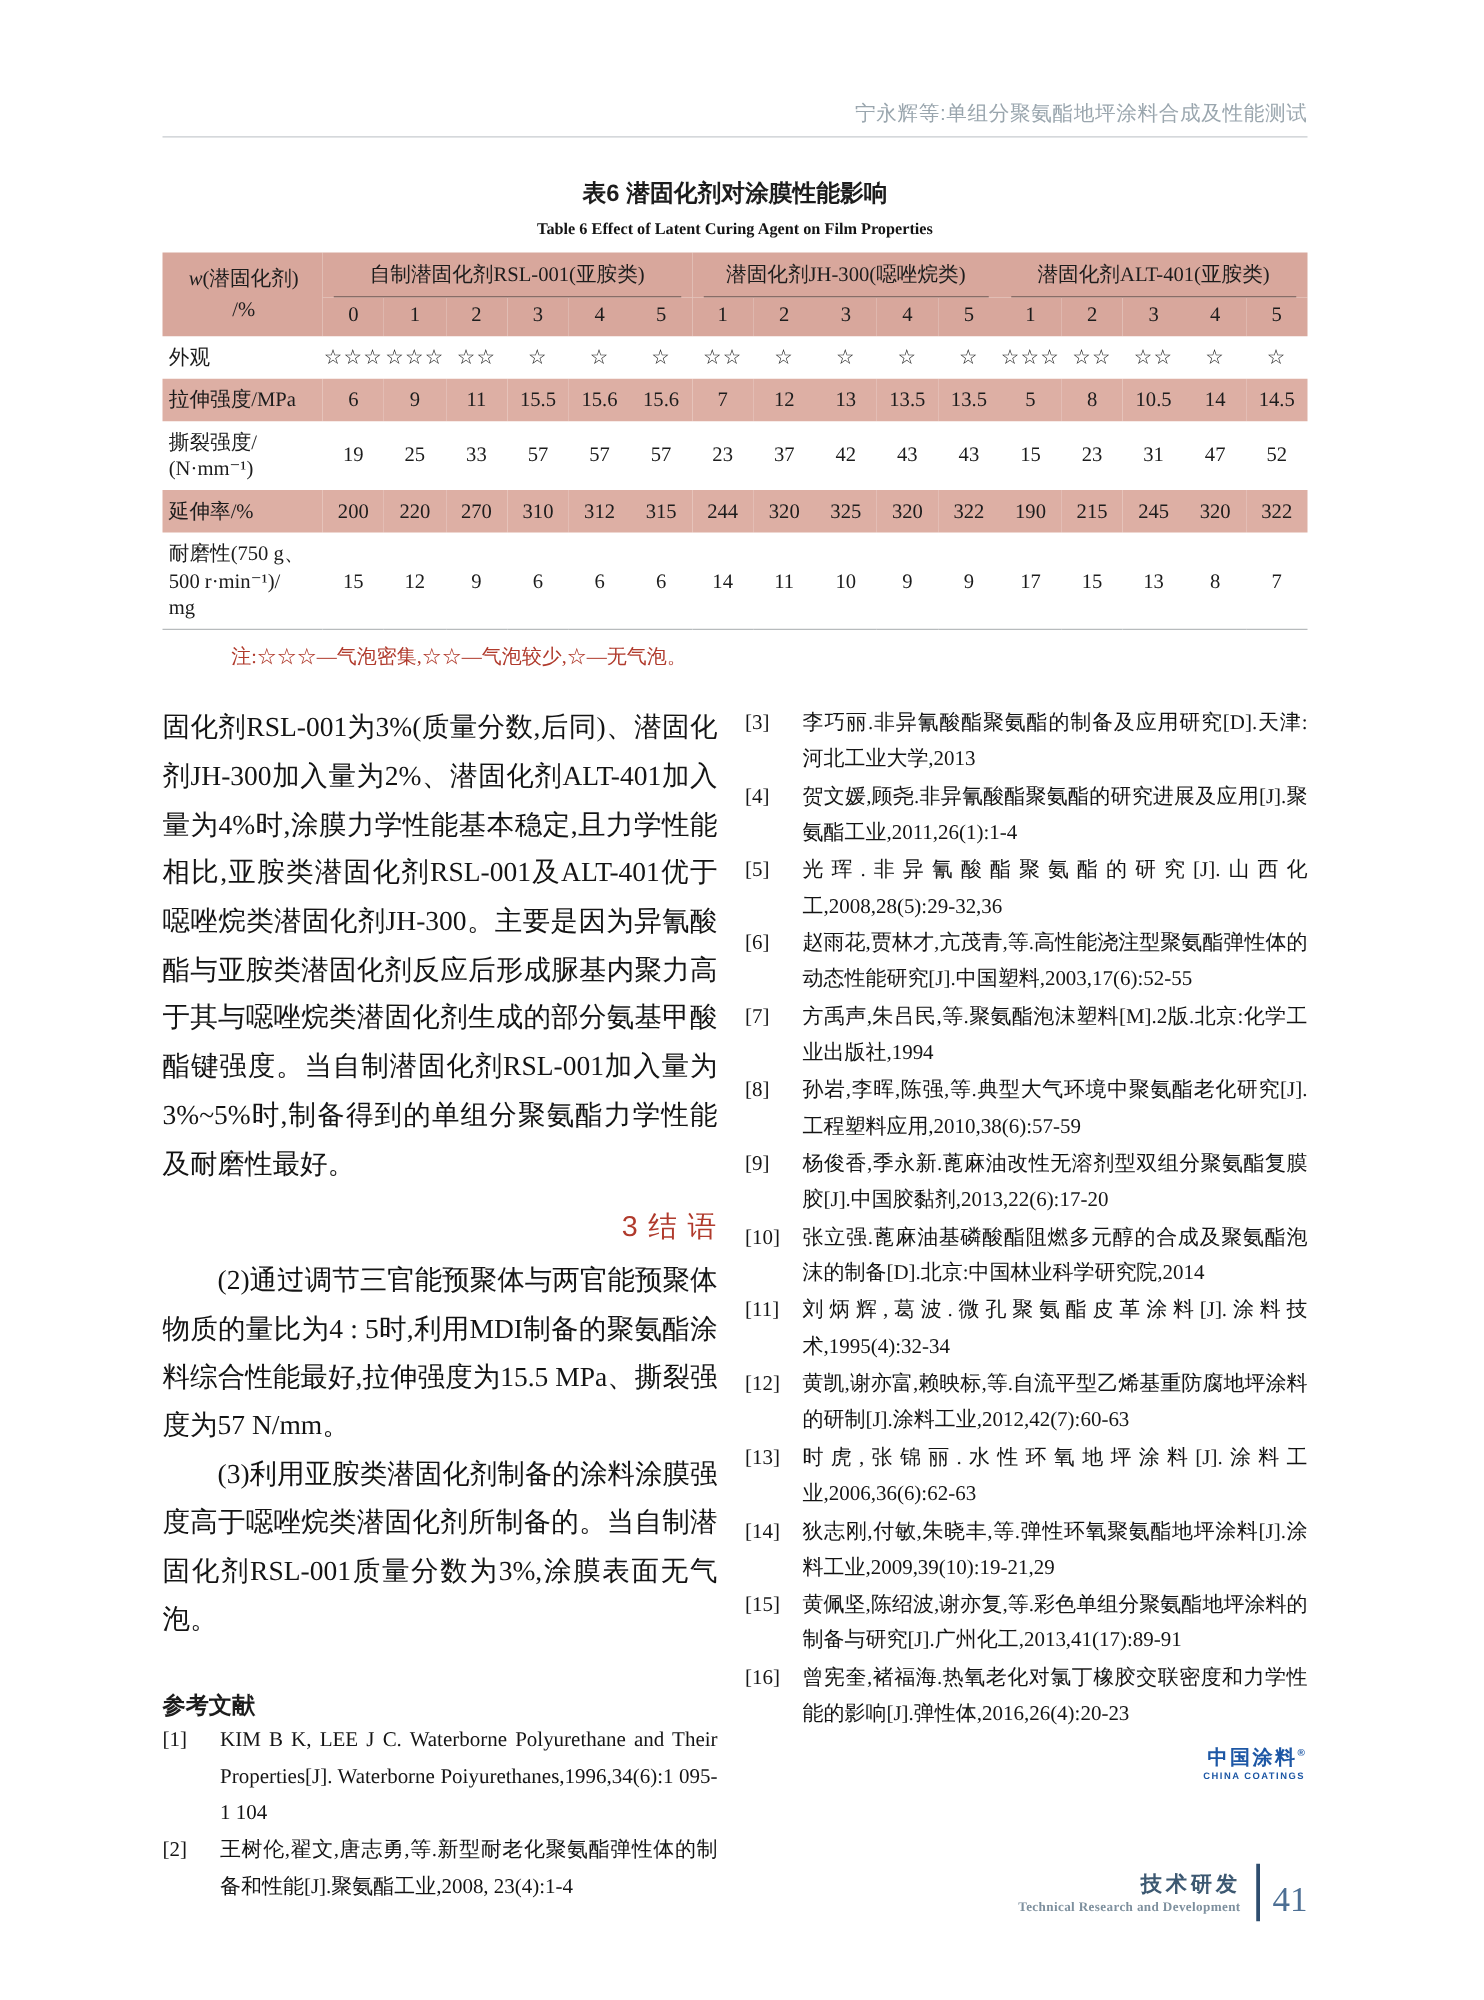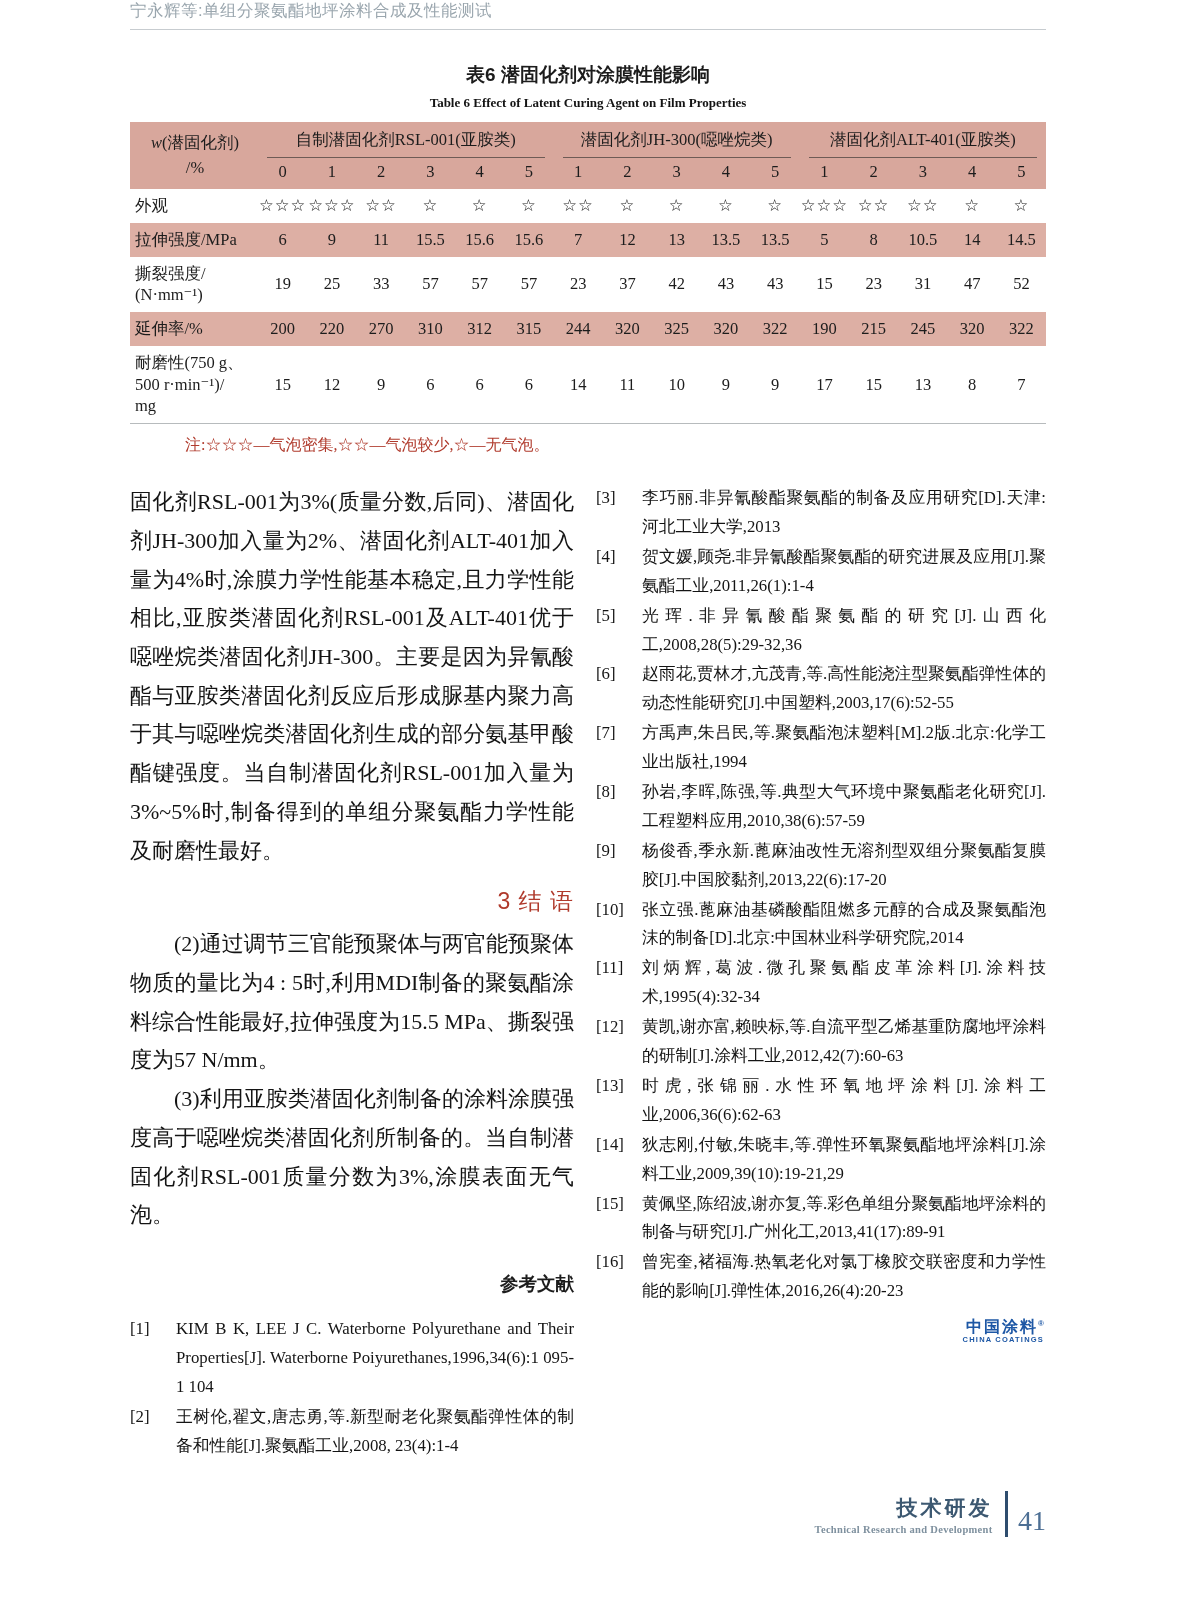--- a/index.html
+++ b/index.html
@@ -3,21 +3,21 @@
 <meta charset="utf-8">
 <style>
   html,body{margin:0;padding:0;background:#ffffff;}
   .page{
     position:relative;width:1187px;height:1600px;margin:0 auto;background:#ffffff;
     font-family:"Liberation Serif","DejaVu Serif",serif;color:#141414;overflow:hidden;
   }
   .content{position:absolute;left:130px;top:0;width:916px;}
 
   
-  .running-head{text-align:left;}
+  .running-head{padding-top:80px;text-align:right;}
   .running-head span{
     font-family:"Liberation Sans","DejaVu Sans",sans-serif;
     font-size:16.5px;color:var(--head-gray);letter-spacing:.5px;
   }
   .head-rule{border:none;border-top:1.5px solid #c7ccd0;margin:7px 0 0 0;}
 
   
   .table-title-zh{
     margin-top:32px;text-align:center;font-family:"Liberation Sans","DejaVu Sans",sans-serif;
     font-weight:bold;font-size:19px;color:#1c1c1c;
@@ -47,21 +47,21 @@
   p.body{margin:0;font-size:22px;line-height:1.76;text-align:justify;}
   p.indent{text-indent:2em;}
   p.body + p.body{margin-top:0;}
 
   .section-heading{
     margin:16px 0 8px 0;font-family:"Liberation Sans","DejaVu Sans",sans-serif;
     font-weight:normal;font-size:23px;color:var(--accent-red);letter-spacing:1px;text-align:right;
   }
 
   .refs-heading{
-    margin-top:36px;margin-bottom:19px;text-align:right;
+    margin-top:36px;margin-bottom:2px;text-align:left;
     font-family:"Liberation Sans","DejaVu Sans",sans-serif;font-weight:bold;font-size:18.5px;color:#1c1c1c;
   }
   .ref{position:relative;padding-left:46px;font-size:16.8px;line-height:1.72;text-align:justify;margin-top:1px;}
   .ref .ref-num{position:absolute;left:0;top:0;}
 
   
   .logo{margin-top:12px;text-align:right;padding-right:2px;line-height:1.15;}
   .logo-zh{
     font-family:"Liberation Sans","DejaVu Sans",sans-serif;font-weight:bold;
     color:var(--logo-blue);font-size:16px;letter-spacing:2px;
@@ -70,21 +70,21 @@
   .logo-en{
     font-family:"Liberation Sans","DejaVu Sans",sans-serif;font-weight:bold;
     color:var(--logo-blue);font-size:7.5px;letter-spacing:1.2px;
   }
 
   
   .footer{position:absolute;right:141px;bottom:63px;display:flex;align-items:center;}
   .footer-text{text-align:right;}
   .footer-zh{
     font-family:Liberation Serif, serif;font-weight:bold;
-    font-size:21px;color:var(--footer-slate);letter-spacing:3px;
+    font-size:17px;color:var(--footer-slate);letter-spacing:3px;
   }
   .footer-en{margin-top:2px;font-weight:bold;font-size:10.5px;color:#7e909e;letter-spacing:.3px;}
   .footer-bar{width:3.5px;height:46px;background:#2e4d6e;margin:0 10px 0 12px;}
   .footer-page{font-size:28px;color:#4d6f94;margin-top:14px;}
 </style>
 </head>
 <body>
 
 <div class="page">
   <div class="content">

